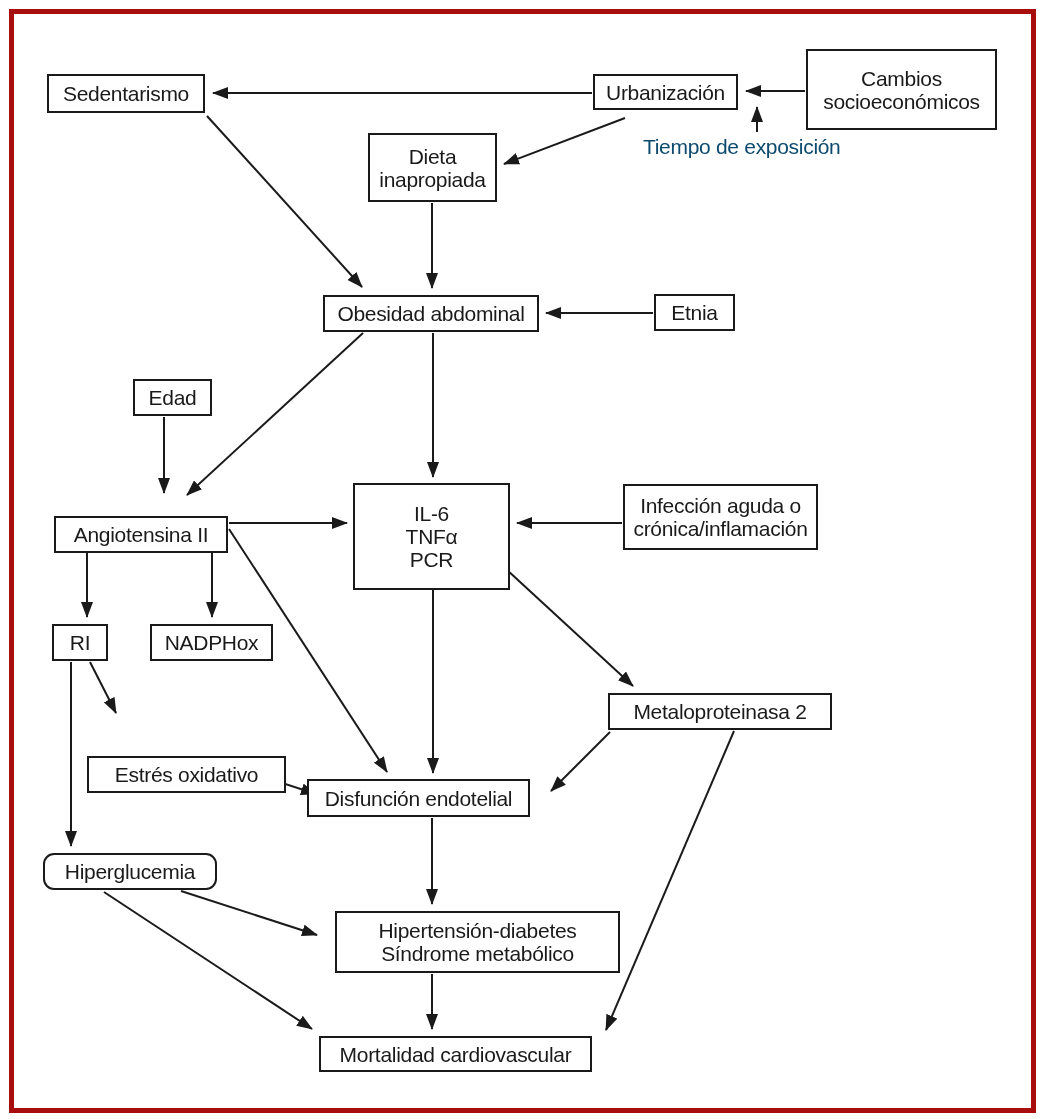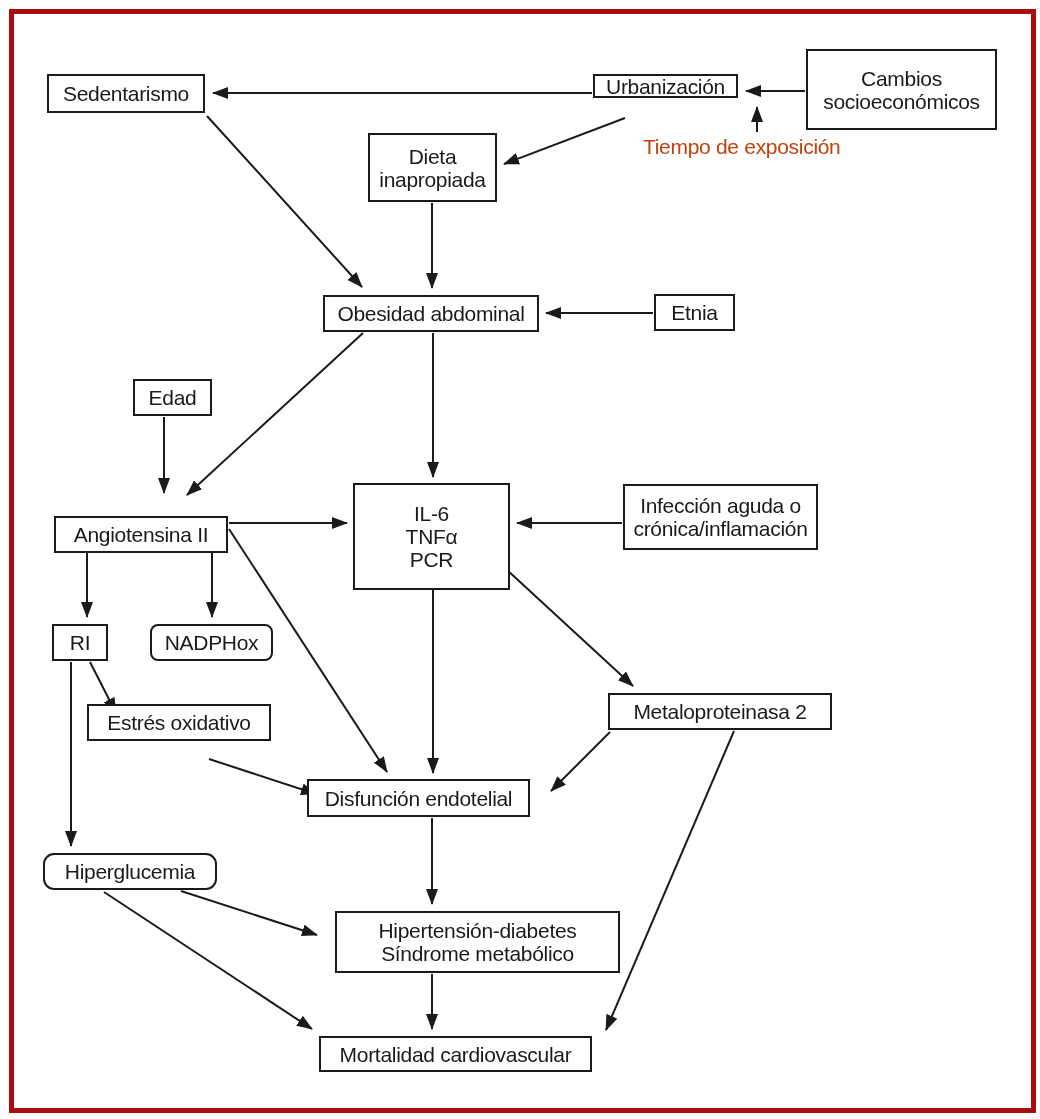--- a/index.html
+++ b/index.html
@@ -31,21 +31,21 @@
     text-align:center;
     font-size:21px;
     line-height:23px;
     letter-spacing:-0.3px;
     color:#1a1a1a;
   }
   .free-label{
     position:absolute;
     font-size:21px;
     letter-spacing:-0.3px;
-    color:#c2410c;
+    color:#0c4a6e;
     white-space:nowrap;
   }
 </style>
 </head>
 <body>
 
 <div class="canvas">
 
   <div class="frame"></div>
 
@@ -80,21 +80,21 @@
     <line x1="181" y1="891" x2="317" y2="935" marker-end="url(#ah)"></line>
     <line x1="104" y1="892" x2="312" y2="1029" marker-end="url(#ah)"></line>
     <line x1="432" y1="818" x2="432" y2="904" marker-end="url(#ah)"></line>
     <line x1="432" y1="974" x2="432" y2="1029" marker-end="url(#ah)"></line>
   </svg>
 
   <div class="node" style="left:47px;top:74px;width:158px;height:39px;">
     <span>Sedentarismo</span>
   </div>
 
-  <div class="node" style="left:593px;top:74px;width:145px;height:24px;">
+  <div class="node" style="left:593px;top:74px;width:145px;height:36px;">
     <span>Urbanización</span>
   </div>
 
   <div class="node" style="left:806px;top:49px;width:191px;height:81px;">
     <span>Cambios</span>
     <span>socioeconómicos</span>
   </div>
 
   <div class="free-label" style="left:643px;top:135px;">Tiempo de exposición</div>
 
@@ -127,25 +127,25 @@
 
   <div class="node" style="left:623px;top:484px;width:195px;height:66px;">
     <span>Infección aguda o</span>
     <span>crónica/inflamación</span>
   </div>
 
   <div class="node" style="left:52px;top:624px;width:56px;height:37px;">
     <span>RI</span>
   </div>
 
-  <div class="node" style="left:150px;top:624px;width:123px;height:37px;border-radius:8px;">
+  <div class="node" style="left:150px;top:624px;width:123px;height:37px;">
     <span>NADPHox</span>
   </div>
 
-  <div class="node" style="left:87px;top:704px;width:184px;height:37px;">
+  <div class="node" style="left:87px;top:756px;width:199px;height:37px;">
     <span>Estrés oxidativo</span>
   </div>
 
   <div class="node" style="left:608px;top:693px;width:224px;height:37px;">
     <span>Metaloproteinasa 2</span>
   </div>
 
   <div class="node" style="left:307px;top:779px;width:223px;height:38px;">
     <span>Disfunción endotelial</span>
   </div>

